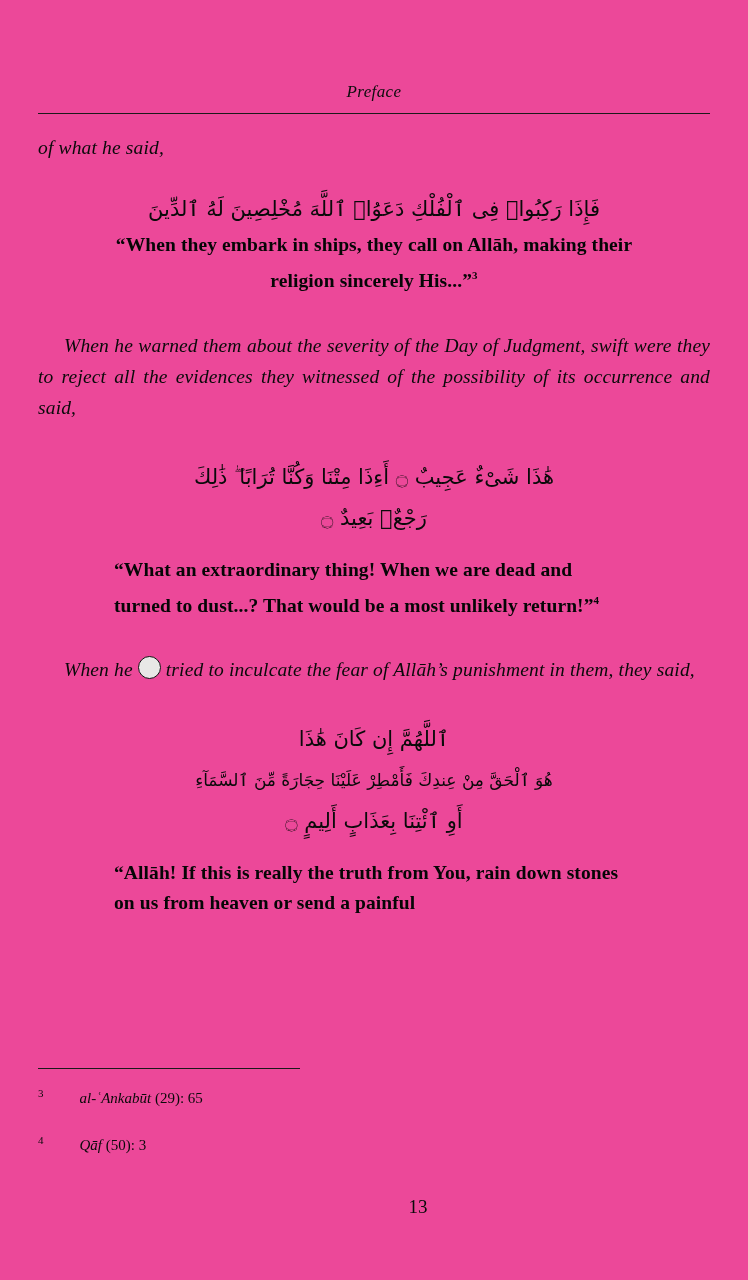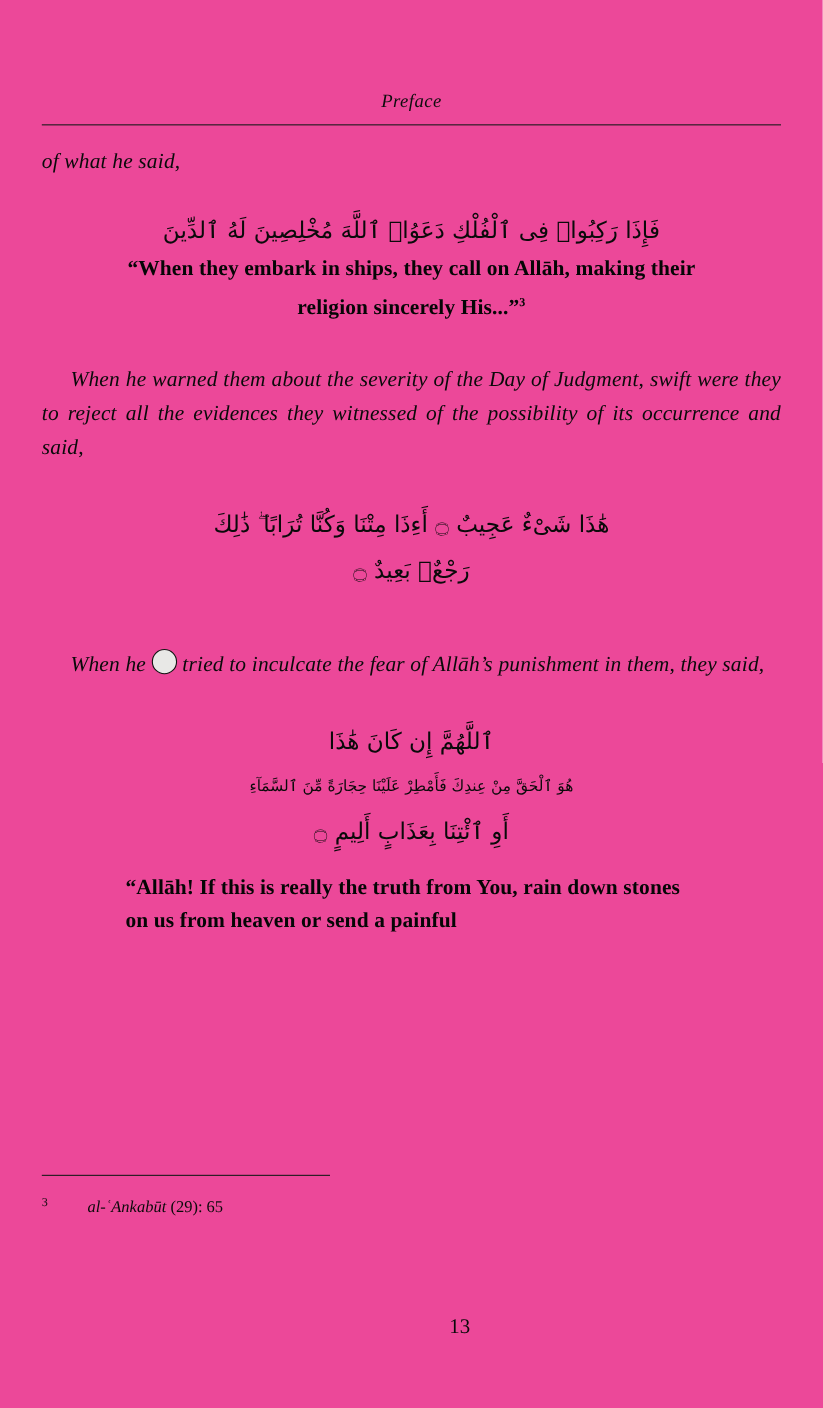--- a/index.html
+++ b/index.html
@@ -72,21 +72,21 @@
     direction: rtl;
     text-align: center;
     font-family: "DejaVu Sans", sans-serif;
     font-size: 21px;
     line-height: 41px;
     color: #0a0a0a;
     margin: 0;
     padding: 0 18px;
     white-space: normal;
   }
-  .ayah.small { font-size: 14px; }
+  .ayah.small { font-size: 17px; }
 
   .trans {
     font-family: "Liberation Serif", serif;
     font-weight: bold;
     font-size: 19.5px;
     line-height: 30px;
     text-align: center;
     color: #060606;
     margin: 0 auto;
     letter-spacing: 0.1px;
@@ -179,20 +179,21 @@
     <div class="gap-lg"></div>
 
     <p class="para indent">When he warned them about the severity of the Day of Judgment, swift were they to reject all the evidences they witnessed of the possibility of its occurrence and said,</p>
 
     <div class="gap-lg"></div>
 
     <div>
       <div class="ayah">هَٰذَا شَىْءٌ عَجِيبٌ ۝ أَءِذَا مِتْنَا وَكُنَّا تُرَابًا ۖ ذَٰلِكَ</div>
       <div class="ayah">رَجْعٌۢ بَعِيدٌ ۝</div>
       <div class="gap-sm"></div>
+      <div class="trans w2"><span>“What an extraordinary thing! When we are dead and turned to dust...? That would be a most unlikely return!”</span><sup class="refmark">4</sup></div>
     </div>
 
     <div class="gap-lg"></div>
 
     <p class="para indent"><span>When he </span><span class="saw">ﷺ</span><span> tried to inculcate the fear of Allāh’s punishment in them, they said,</span></p>
 
     <div class="gap-lg"></div>
 
     <div>
       <div class="ayah">ٱللَّهُمَّ إِن كَانَ هَٰذَا</div>
@@ -201,17 +202,18 @@
       <div class="gap-sm"></div>
       <div class="trans w3">“Allāh! If this is really the truth from You, rain down stones on us from heaven or send a painful</div>
     </div>
 
   </div>
 
   <div class="footnote-rule"></div>
 
   <div class="footnotes">
     <div class="fn"><sup>3</sup><span class="it">al-ʿAnkabūt</span><span> (29): 65</span></div>
+    <div class="fn"><sup>4</sup><span class="it">Qāf</span><span> (50): 3</span></div>
   </div>
 
   <div class="page-number">13</div>
 
 </div>
 
 </body></html>

